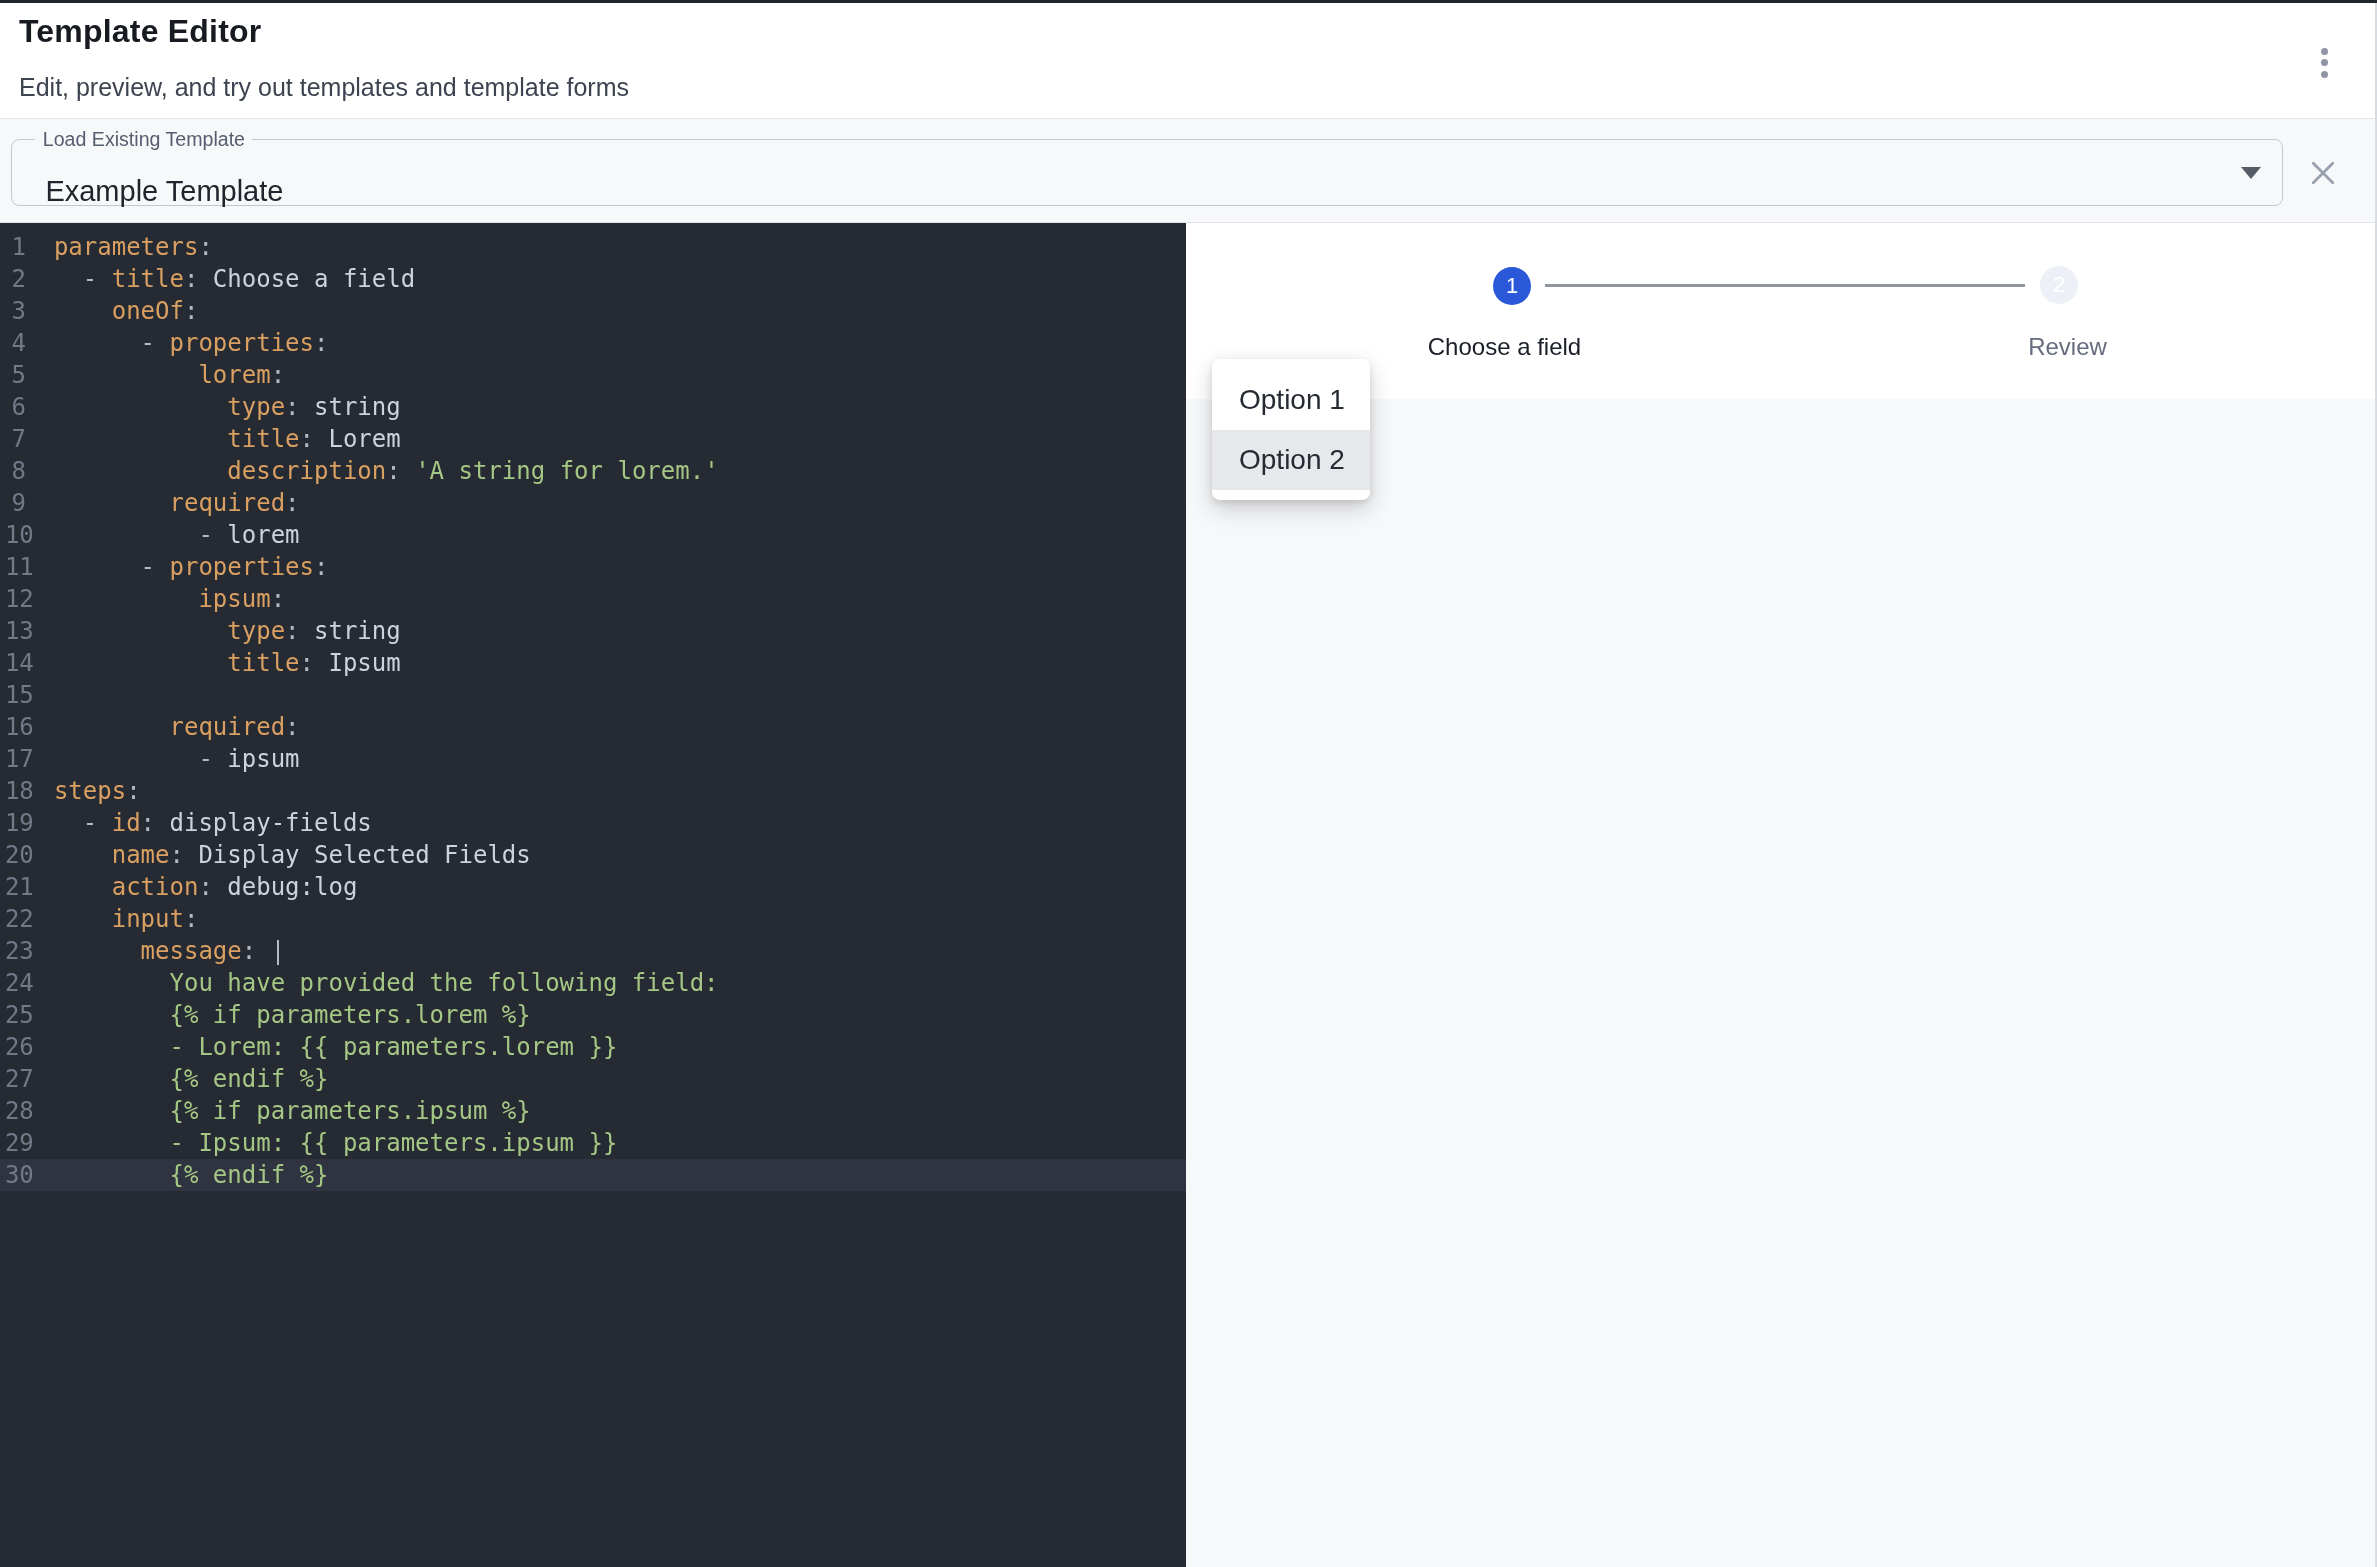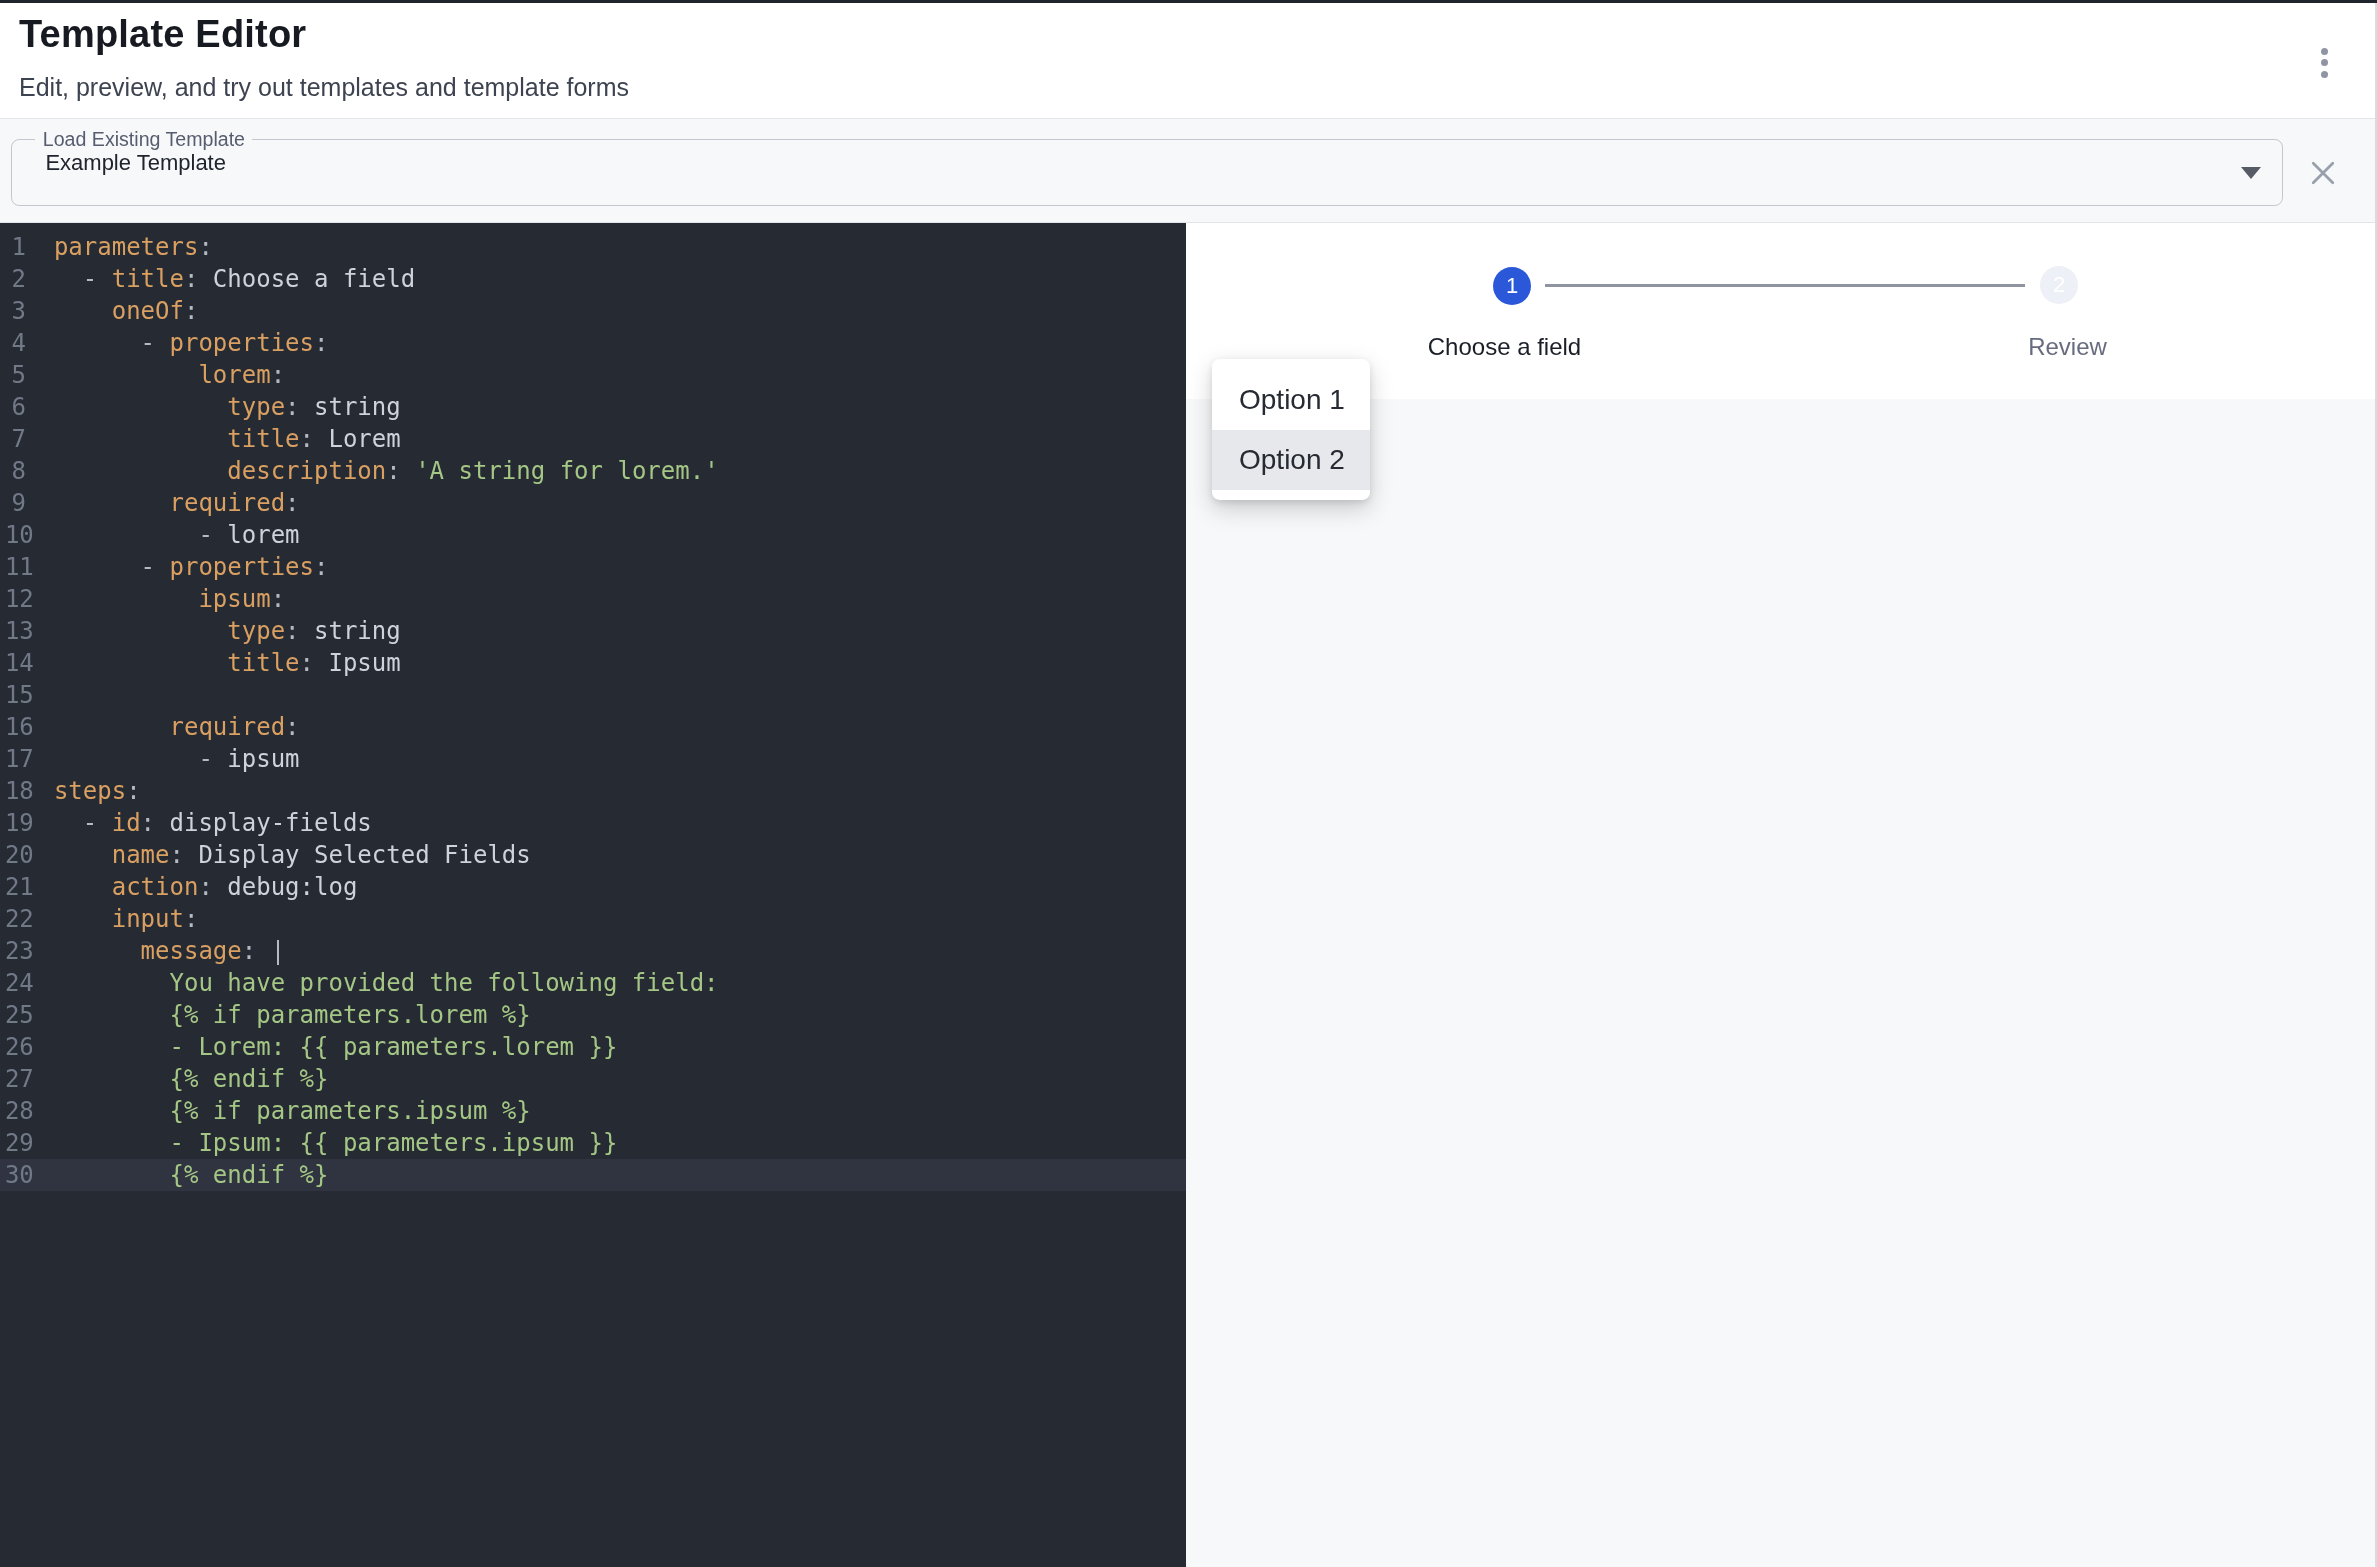--- a/index.html
+++ b/index.html
@@ -10,31 +10,31 @@
   }
   *{box-sizing:border-box;}
   .abs{position:absolute;}
 
   
   .top-strip{left:0;top:0;width:2377px;height:3.3px;background:#20242c;}
   .right-edge{right:0;top:3.3px;width:2.5px;height:1564px;background:#d8dbe0;}
 
   
   .header{left:0;top:3.3px;width:2377px;height:116px;background:#ffffff;border-bottom:1.6px solid var(--divider,#e4e6eb);}
-  .header-title{left:19px;top:9.8px;font-size:38px;font-weight:700;color:#171a21;letter-spacing:0.2px;}
+  .header-title{left:19px;top:9.8px;font-size:32px;font-weight:700;color:#171a21;letter-spacing:0.2px;}
   .header-subtitle{left:19px;top:70px;font-size:25px;color:#3d4350;}
   .kebab-btn{left:2296px;top:31px;width:57px;height:57px;border-radius:50%;display:flex;align-items:center;justify-content:center;cursor:pointer;}
   .kebab{display:flex;flex-direction:column;gap:4.1px;}
   .kebab i{width:7.4px;height:7.4px;border-radius:50%;background:#8f95a2;display:block;}
 
   
   .selector-section{left:0;top:119px;width:2377px;height:104px;background:var(--panel-bg,#f7f8fa);border-bottom:0.8px solid #e2e4e9;}
   .select-box{left:11.4px;top:19.6px;width:2272px;height:67px;border:1.6px solid #c2c6cf;border-radius:8.2px;cursor:pointer;}
   .select-label{left:23px;top:-11.4px;background:var(--panel-bg,#f7f8fa);padding:0 7.4px;font-size:19.6px;color:#565d6e;white-space:nowrap;}
-  .select-value{left:33px;top:10px;font-size:22px;color:#20242c;white-space:nowrap;}
+  .select-value{left:33px;top:35px;font-size:29px;color:#20242c;white-space:nowrap;}
   .select-caret{right:21px;top:27px;width:0;height:0;border-left:10.6px solid transparent;border-right:10.6px solid transparent;border-top:12.3px solid #565b65;}
   .clear-btn{left:2299px;top:30px;width:47px;height:47px;display:flex;align-items:center;justify-content:center;cursor:pointer;}
 
   
   .editor{left:0;top:223px;width:1186px;height:1344px;background:var(--editor-bg,#262a33);padding-top:8.2px;cursor:text;overflow:hidden;}
   .cl{display:flex;height:32px;line-height:32px;font-family:"DejaVu Sans Mono",monospace;font-size:24px;white-space:pre;width:100%;}
   .cl.active{background:var(--editor-line-highlight,#2f3440);}
   .ln{width:21px;margin-left:4.9px;text-align:right;color:var(--code-linenum,#717987);flex:none;}
   .ct{margin-left:28px;}
   .tk-key{color:var(--code-key,#d9a062);}

